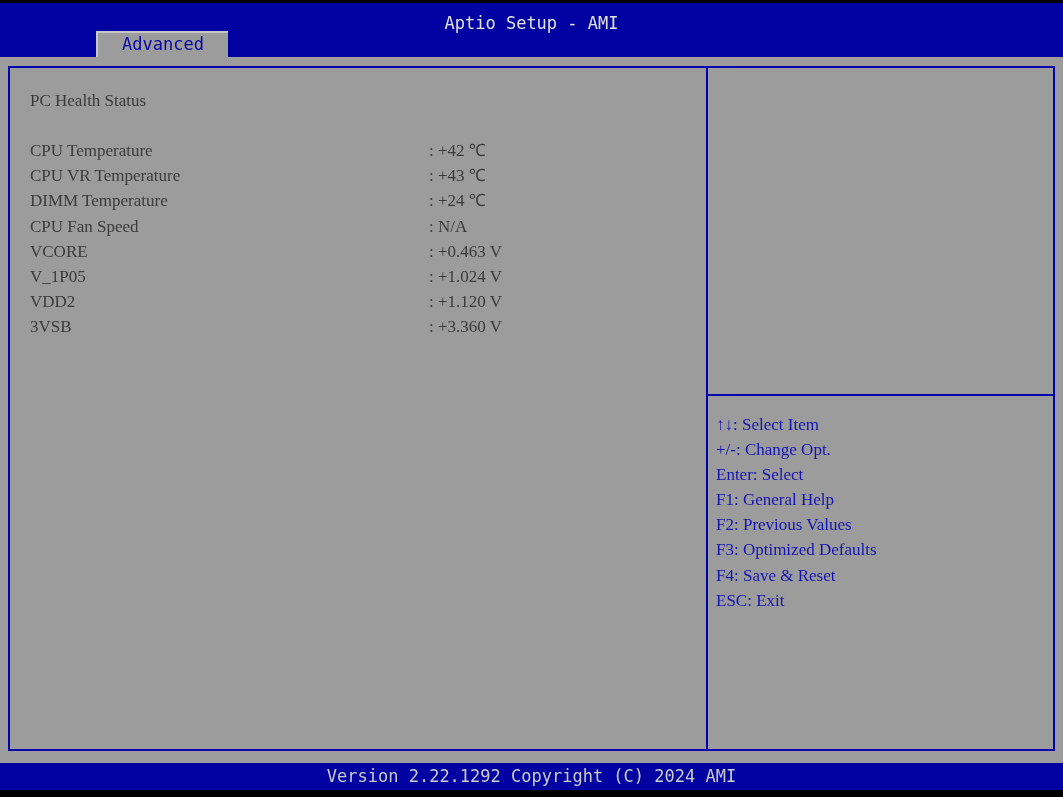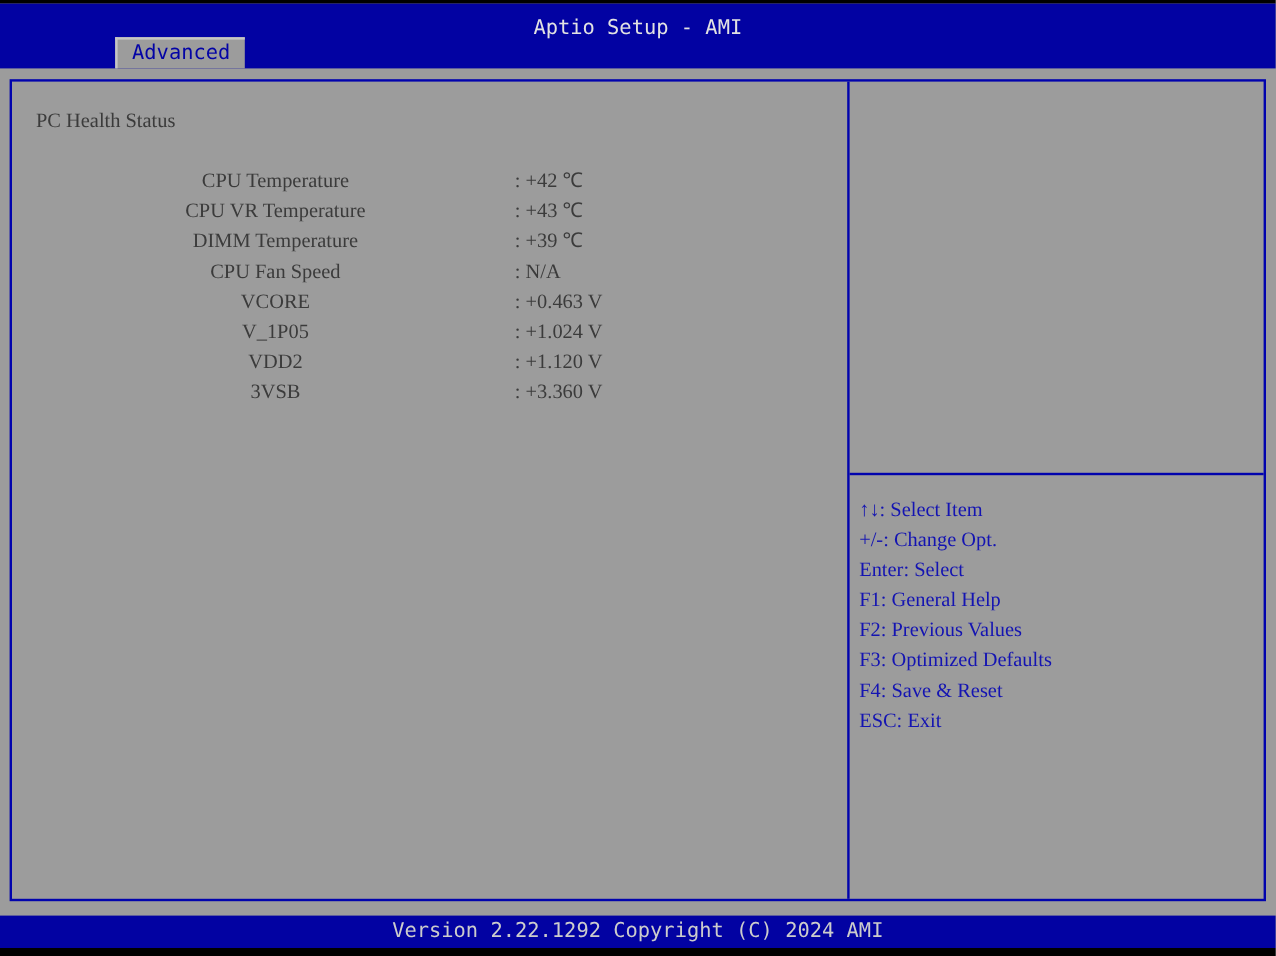--- a/index.html
+++ b/index.html
@@ -16,21 +16,21 @@
   }
   .header-bar {
     position:absolute; top:3px; left:0; width:1063px; height:54px;
     background:var(--navy, #0202a2);
   }
   .header-title {
     position:absolute; top:10px; left:0; width:100%;
     text-align:center; color:#e2e2e2; font-size:17px; line-height:20px;
   }
   .tab {
-    position:absolute; left:96px; bottom:0; width:108px; height:26px;
+    position:absolute; left:96px; bottom:0; width:132px; height:26px;
     background:var(--body-gray, #9c9c9c);
     border-top:2px solid #c6c6c6; border-left:2px solid #c6c6c6;
     box-sizing:border-box;
     color:var(--tab-blue, #0303a6);
     font-size:17px; line-height:23px; text-align:center;
     cursor:default;
   }
   .content {
     position:absolute; left:8px; top:66px; width:1047px; height:685px;
     border:2px solid var(--border-blue, #0103ad);
@@ -49,21 +49,20 @@
     font-size:17px; line-height:25px;
     color:var(--item-text, #3b3b3b);
     white-space:pre;
   }
   .items { margin:25px 0 0 20px; }
   .row {
     display:flex; height:25.2px;
     font-size:17px; line-height:25px;
     color:var(--item-text, #3b3b3b);
     white-space:pre;
-    text-align:center;
   }
   .row .label { width:399px; }
   .help-divider {
     position:absolute; top:326px; left:0; width:100%; height:2px;
     background:var(--border-blue, #0103ad);
   }
   .shortcuts {
     position:absolute; top:344px; left:8px; right:2px;
   }
   .shortcut {
@@ -96,21 +95,21 @@
   <div class="left-panel">
     <div class="section-title">PC Health Status</div>
     <div class="items">
       <div class="row">
         <span class="label">CPU Temperature</span><span>: </span><span>+42 ℃</span>
       </div>
       <div class="row">
         <span class="label">CPU VR Temperature</span><span>: </span><span>+43 ℃</span>
       </div>
       <div class="row">
-        <span class="label">DIMM Temperature</span><span>: </span><span>+39 ℃</span>
+        <span class="label">DIMM Temperature</span><span>: </span><span>+24 ℃</span>
       </div>
       <div class="row">
         <span class="label">CPU Fan Speed</span><span>: </span><span>N/A</span>
       </div>
       <div class="row">
         <span class="label">VCORE</span><span>: </span><span>+0.463 V</span>
       </div>
       <div class="row">
         <span class="label">V_1P05</span><span>: </span><span>+1.024 V</span>
       </div>

